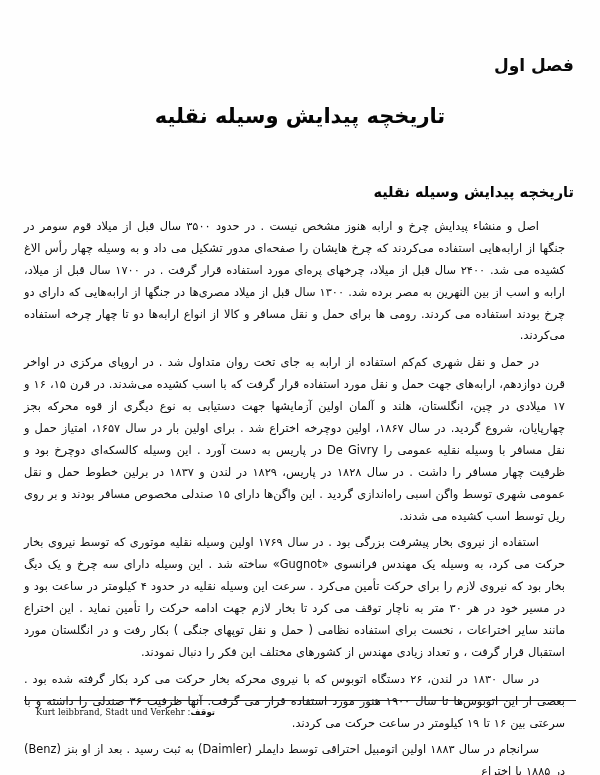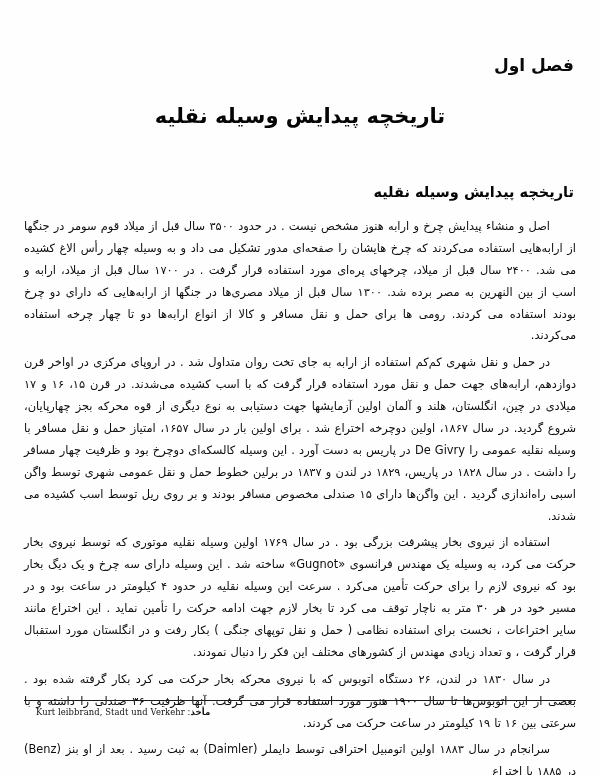--- a/index.html
+++ b/index.html
@@ -73,21 +73,21 @@
     right: 24px;
     left: 24px;
     direction: rtl;
   }
 
   .para {
     text-align: justify;
     text-align-last: right;
     font-size: 11.4px;
     line-height: 1.92;
-    margin: 0 0 5px 0;
+    margin: 0 11px 5px 0;
     text-indent: 26px;
     color: #0d0d0d;
     word-spacing: 0.4px;
   }
 
   
   .footnote-area {
     position: absolute;
     left: 24px;
     right: 24px;
@@ -140,18 +140,18 @@
     <p class="para">اصل و منشاء پیدایش چرخ و ارابه هنوز مشخص نیست . در حدود ۳۵۰۰ سال قبل از میلاد قوم سومر در جنگها از ارابه‌هایی استفاده می‌کردند که چرخ هایشان را صفحه‌ای مدور تشکیل می داد و به وسیله چهار رأس الاغ کشیده می شد. ۲۴۰۰ سال قبل از میلاد، چرخهای پره‌ای مورد استفاده قرار گرفت . در ۱۷۰۰ سال قبل از میلاد، ارابه و اسب از بین النهرین به مصر برده شد. ۱۳۰۰ سال قبل از میلاد مصری‌ها در جنگها از ارابه‌هایی که دارای دو چرخ بودند استفاده می کردند. رومی ها برای حمل و نقل مسافر و کالا از انواع ارابه‌ها دو تا چهار چرخه استفاده می‌کردند.</p>
     <p class="para">در حمل و نقل شهری کم‌کم استفاده از ارابه به جای تخت روان متداول شد . در اروپای مرکزی در اواخر قرن دوازدهم، ارابه‌های جهت حمل و نقل مورد استفاده قرار گرفت که با اسب کشیده می‌شدند. در قرن ۱۵، ۱۶ و ۱۷ میلادی در چین، انگلستان، هلند و آلمان اولین آزمایشها جهت دستیابی به نوع دیگری از قوه محرکه بجز چهارپایان، شروع گردید. در سال ۱۸۶۷، اولین دوچرخه اختراع شد . برای اولین بار در سال ۱۶۵۷، امتیاز حمل و نقل مسافر با وسیله نقلیه عمومی را De Givry در پاریس به دست آورد . این وسیله کالسکه‌ای دوچرخ بود و ظرفیت چهار مسافر را داشت . در سال ۱۸۲۸ در پاریس، ۱۸۲۹ در لندن و ۱۸۳۷ در برلین خطوط حمل و نقل عمومی شهری توسط واگن اسبی راه‌اندازی گردید . این واگن‌ها دارای ۱۵ صندلی مخصوص مسافر بودند و بر روی ریل توسط اسب کشیده می شدند.</p>
     <p class="para">استفاده از نیروی بخار پیشرفت بزرگی بود . در سال ۱۷۶۹ اولین وسیله نقلیه موتوری که توسط نیروی بخار حرکت می کرد، به وسیله یک مهندس فرانسوی «Gugnot» ساخته شد . این وسیله دارای سه چرخ و یک دیگ بخار بود که نیروی لازم را برای حرکت تأمین می‌کرد . سرعت این وسیله نقلیه در حدود ۴ کیلومتر در ساعت بود و در مسیر خود در هر ۳۰ متر به ناچار توقف می کرد تا بخار لازم جهت ادامه حرکت را تأمین نماید . این اختراع مانند سایر اختراعات ، نخست برای استفاده نظامی ( حمل و نقل توپهای جنگی ) بکار رفت و در انگلستان مورد استقبال قرار گرفت ، و تعداد زیادی مهندس از کشورهای مختلف این فکر را دنبال نمودند.</p>
     <p class="para">در سال ۱۸۳۰ در لندن، ۲۶ دستگاه اتوبوس که با نیروی محرکه بخار حرکت می کرد بکار گرفته شده بود . بعضی از این اتوبوس‌ها تا سال ۱۹۰۰ هنوز مورد استفاده قرار می گرفت. آنها ظرفیت ۳۶ صندلی را داشته و با سرعتی بین ۱۶ تا ۱۹ کیلومتر در ساعت حرکت می کردند.</p>
     <p class="para">سرانجام در سال ۱۸۸۳ اولین اتومبیل احتراقی توسط دایملر (Daimler) به ثبت رسید . بعد از او بنز (Benz) در ۱۸۸۵ با اختراع</p>
   </div>
 
   <div class="footnote-area">
     <div class="footnote-rule"></div>
     <div class="footnote-text">
-      <span class="footnote-label">مأخذ</span><span>:</span>
+      <span class="footnote-label">توقف</span><span>:</span>
       <span class="footnote-src">Kurt leibbrand, Stadt und Verkehr</span>
     </div>
   </div>
 
 </div>
 
 </body></html>

